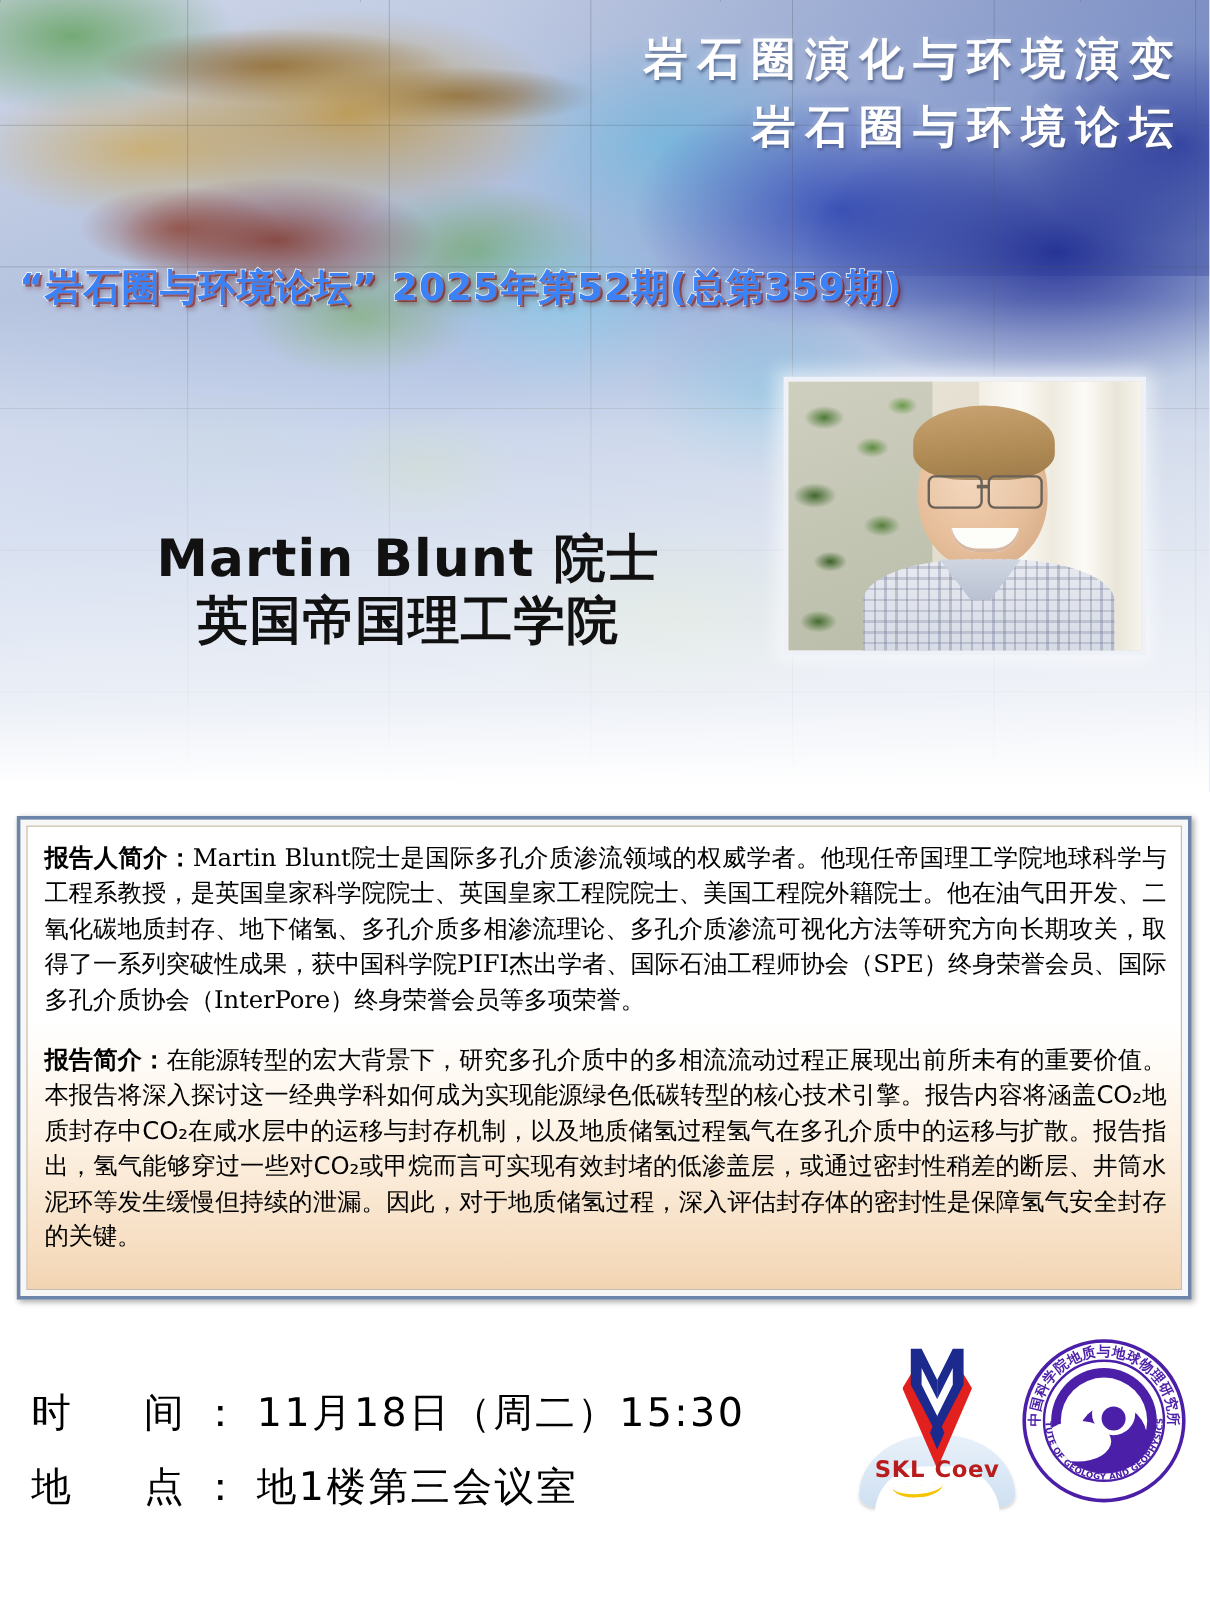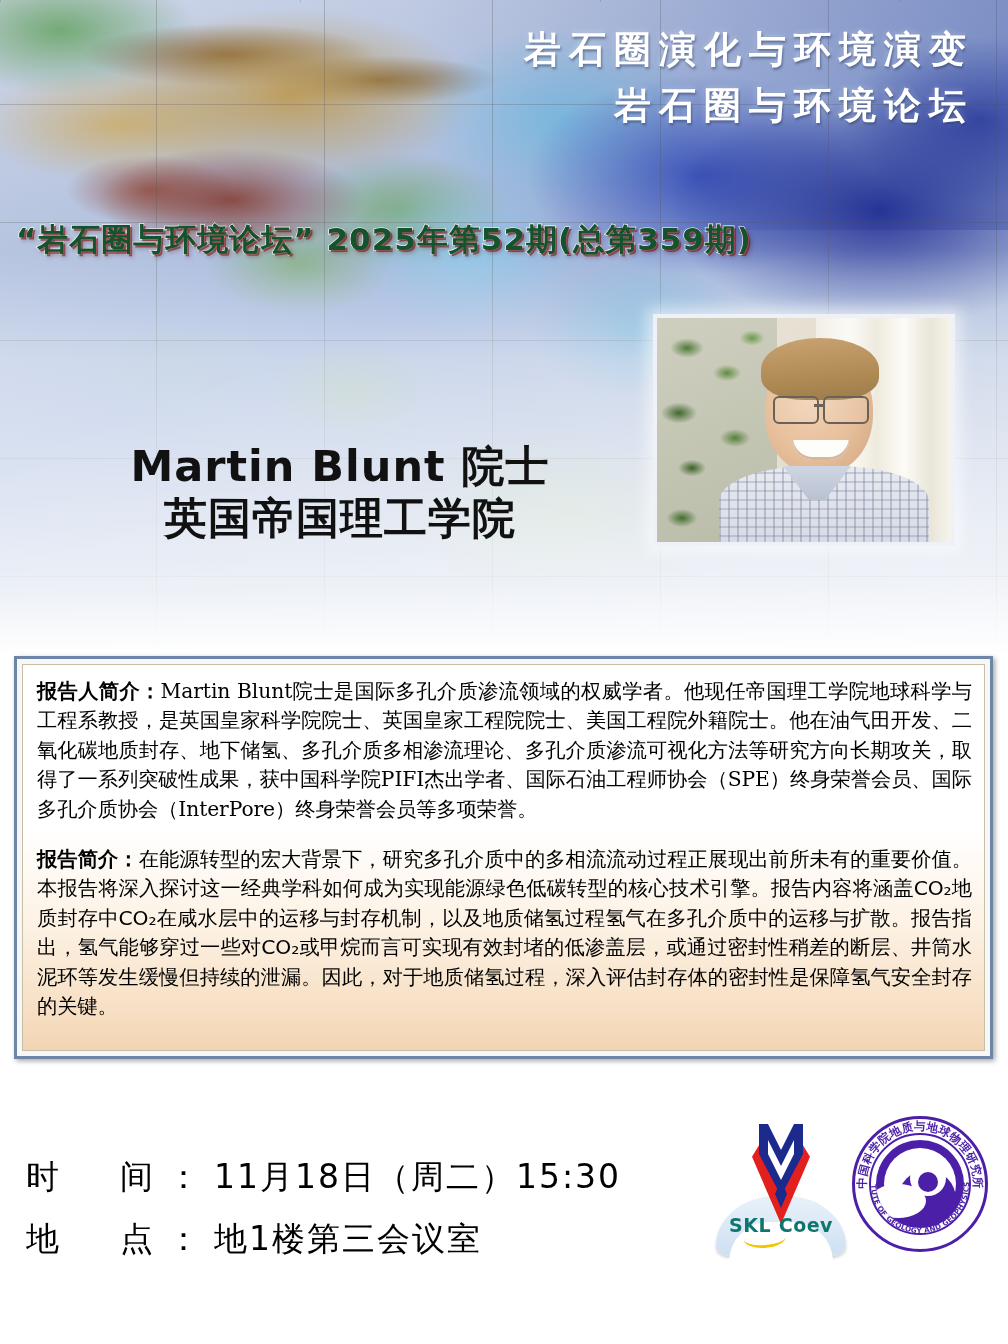--- a/index.html
+++ b/index.html
@@ -75,35 +75,35 @@
       rgba(255,255,255,1) 655px);
   }
   
   .map-tint{
     position:absolute;right:0;top:0;width:640px;height:230px;
     background:linear-gradient(250deg, rgba(25,45,140,.30) 0%, rgba(25,45,140,.10) 55%, rgba(25,45,140,0) 85%);
   }
 
   
   .header{
-    position:absolute;right:34px;top:22px;width:640px;text-align:right;
+    position:absolute;right:22px;top:22px;width:640px;text-align:right;
     color:#ffffff;font-weight:700;letter-spacing:8px;
     text-shadow:1px 2px 3px rgba(20,40,90,.55), 0 0 6px rgba(255,255,255,.35);
     font-family:"DejaVu Sans","Liberation Sans",sans-serif;
   }
   .hl1{font-size:37px;line-height:56px;}
   .hl2{font-size:37px;line-height:56px;}
   .hl3{font-size:33px;line-height:52px;}
 
   
   .banner{
     position:absolute;left:16px;top:219px;
     font-family:"DejaVu Sans","Liberation Sans",sans-serif;
     font-weight:700;font-size:31px;letter-spacing:1px;white-space:nowrap;
-    color:#14532d;
+    color:#3b82f6;
     -webkit-text-stroke:1.2px #ffffff;
     paint-order:stroke fill;
     text-shadow:2px 2px 0 rgba(120,10,10,.55), 3px 3px 4px rgba(90,10,10,.35);
   }
 
   
   .talk-title{
     position:absolute;left:30px;top:305px;width:620px;text-align:center;
     color:#d40000;font-weight:700;font-size:40px;line-height:57px;
     font-family:"Liberation Sans","DejaVu Sans",sans-serif;
@@ -152,21 +152,21 @@
   .ph-body{position:absolute;left:62px;top:148px;width:210px;height:80px;border-radius:44% 44% 0 0;
     background:
       repeating-linear-gradient(90deg, rgba(110,120,150,.35) 0 2px, rgba(255,255,255,0) 2px 9px),
       repeating-linear-gradient(0deg, rgba(110,120,150,.28) 0 2px, rgba(255,255,255,0) 2px 9px),
       linear-gradient(180deg,#e8eaf0 0%,#d6dae4 100%);}
   .ph-collar{position:absolute;left:126px;top:148px;width:68px;height:34px;
     background:linear-gradient(180deg,#cfd6e2 0%,#b9c2d2 100%);clip-path:polygon(0 0,100% 0,62% 100%,38% 100%);}
 
   
   .descbox{
-    position:absolute;left:14px;top:656px;width:979px;height:403px;
+    position:absolute;left:14px;top:680px;width:979px;height:403px;
     border:3px solid #6c85a8;background:#f7f7f7;
     box-shadow:2px 2px 5px rgba(0,0,0,.35);
     box-sizing:border-box;
   }
   .descinner{
     position:absolute;inset:5px;
     border:1px solid #c8bda8;
     background:linear-gradient(to bottom,#ffffff 0%,#ffffff 42%,#fdf3e6 66%,#f6ddc0 92%,#f2d4b2 100%);
     padding:12px 12px 10px 14px;box-sizing:border-box;overflow:hidden;
     font-family:"DejaVu Sans","Liberation Sans",sans-serif;
@@ -196,21 +196,21 @@
   .skl-arc-cut{position:absolute;left:13px;top:104px;width:104px;height:40px;background:#fff;border-radius:50px 50px 0 0;}
   .skl-chev{
     position:absolute;left:36px;top:10px;width:58px;height:96px;
     background:#e2201d;
     clip-path:polygon(50% 100%, 0% 30%, 16% 14%, 50% 62%, 84% 14%, 100% 30%);
   }
   .skl-w2{position:absolute;left:38px;top:4px;width:54px;height:88px;}
   .skl-text{
     position:absolute;left:0;top:96px;width:130px;text-align:center;
     font-family:"DejaVu Sans","Liberation Sans",sans-serif;
-    font-weight:700;font-size:19px;color:#0f766e;letter-spacing:.5px;
+    font-weight:700;font-size:19px;color:#b91c1c;letter-spacing:.5px;
   }
   .skl-underline{position:absolute;left:28px;top:120px;width:42px;height:7px;
     border-bottom:3px solid #f4c500;border-radius:0 0 50% 50%/0 0 100% 100%;transform:rotate(-4deg);}
 
   .logo-igg{position:absolute;left:852px;top:1116px;width:136px;height:136px;}
   .igg-ring{position:absolute;inset:0;border:3px solid #4b1fa8;border-radius:50%;}
   .igg-ring2{position:absolute;inset:17px;border:2.5px solid #4b1fa8;border-radius:50%;}
   .igg-core{position:absolute;inset:24px;border-radius:50%;background:#4b1fa8;overflow:hidden;}
   .igg-s1{position:absolute;left:8px;top:8px;width:72px;height:72px;border-radius:50%;background:#fff;}
   .igg-s2{position:absolute;left:22px;top:30px;width:58px;height:58px;border-radius:50%;background:#4b1fa8;}

